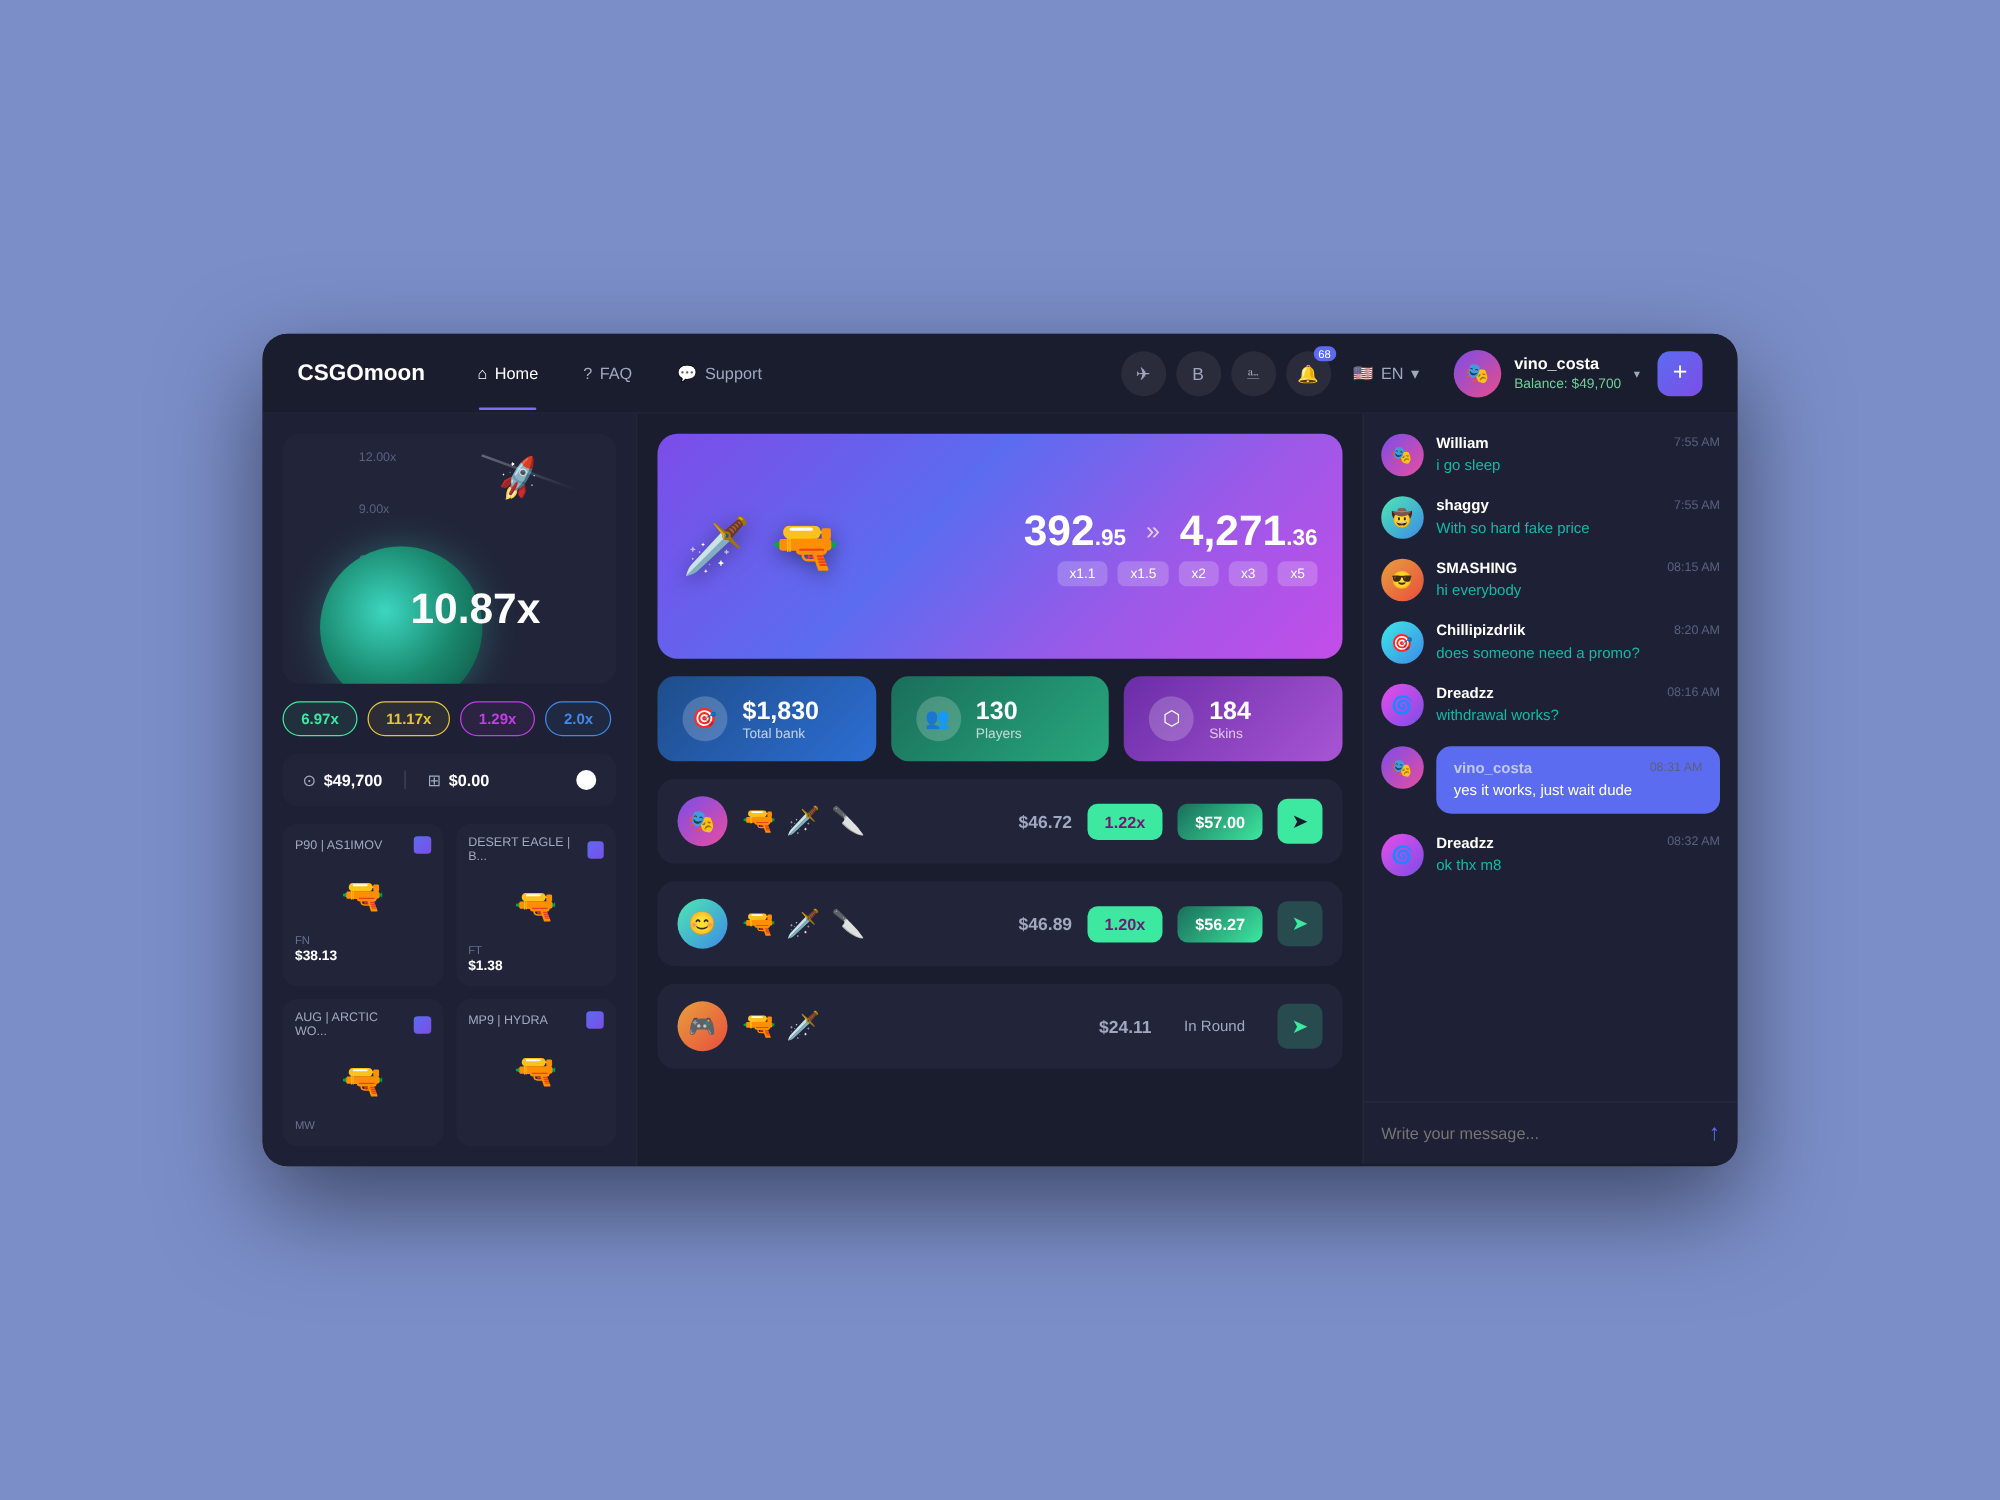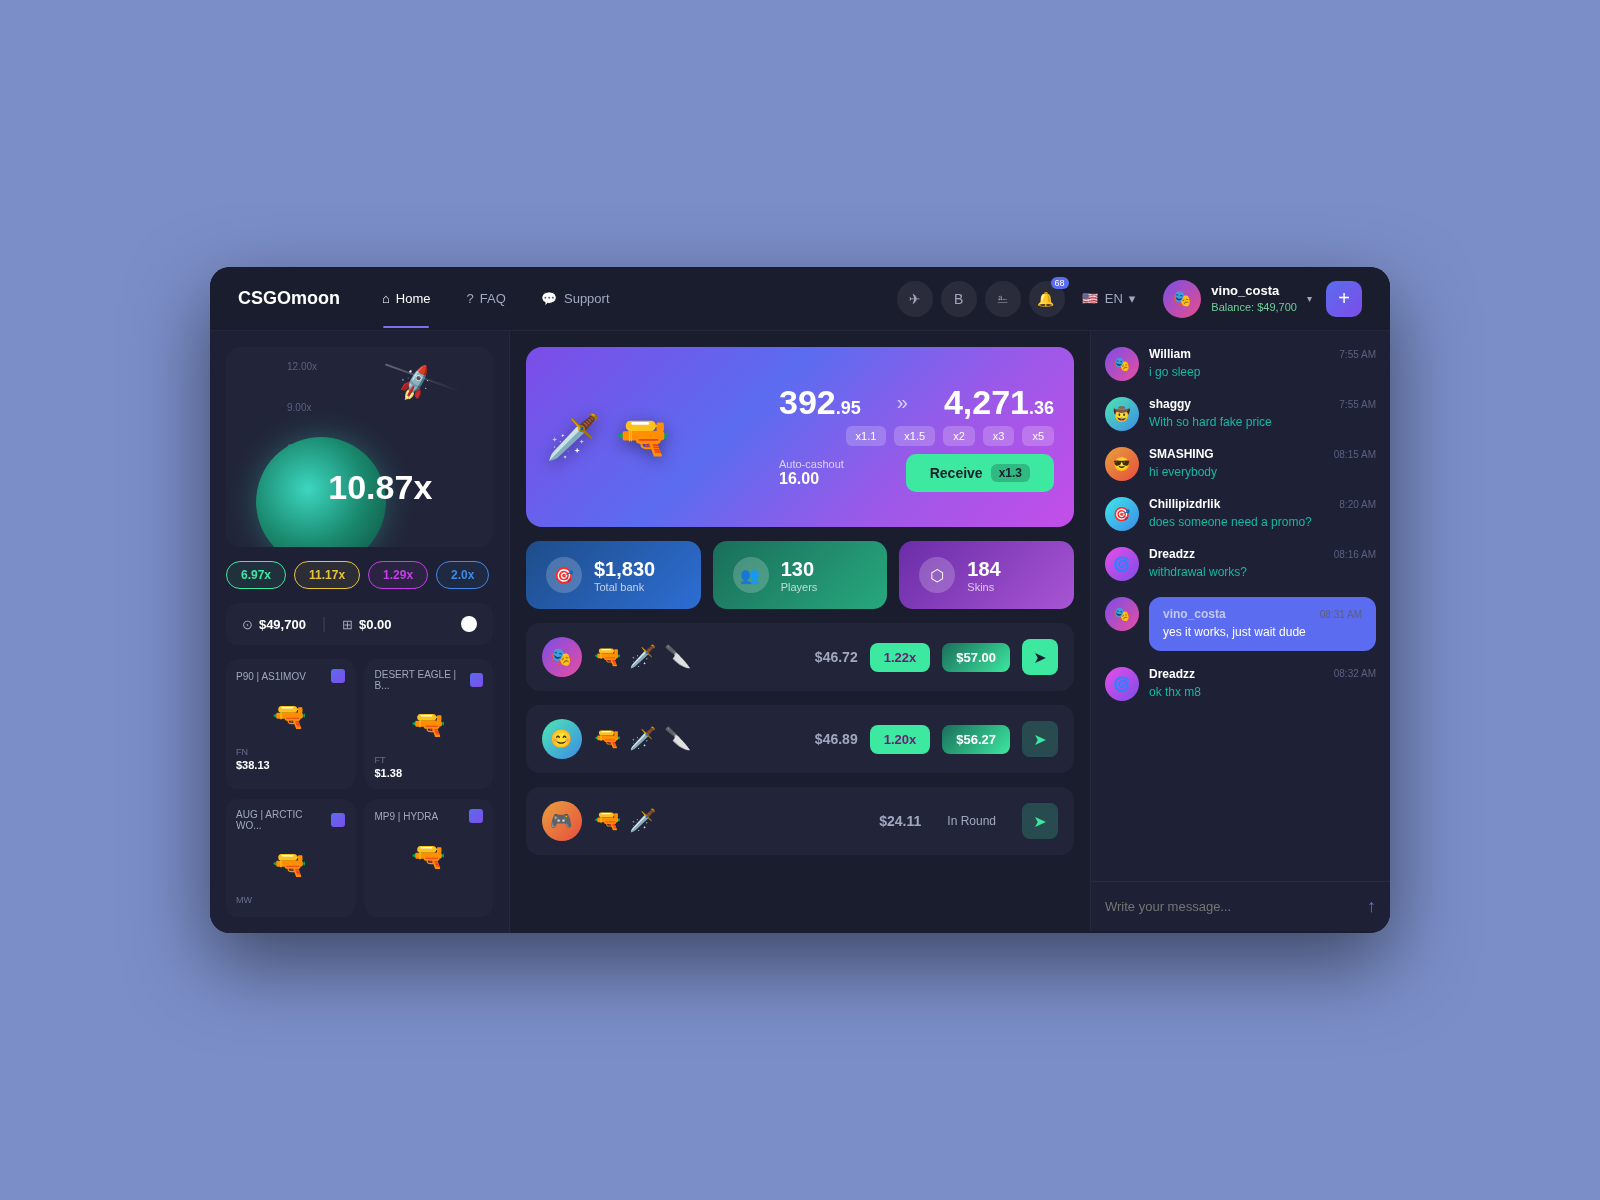--- a/index.html
+++ b/index.html
@@ -525,21 +525,21 @@
     .chat-send-btn {
       background: transparent;
       border: none;
       color: #5b6cf0;
       cursor: pointer;
       font-size: 18px;
     }
     .hero-values-row {
       display: flex;
       align-items: center;
-      gap: 24px;
+      gap: 4px;
     }
   </style>
 </head>
 <body>
 
 <div class="app-container">
 
   <nav class="navbar">
     <span class="nav-logo">CSGOmoon</span>
 
@@ -677,30 +677,20 @@
               <span>4,271</span><span style="font-size:18px;">.36</span>
             </span>
           </div>
           <div class="multiplier-row">
             <button class="mult-btn">x1.1</button>
             <button class="mult-btn">x1.5</button>
             <button class="mult-btn">x2</button>
             <button class="mult-btn">x3</button>
             <button class="mult-btn">x5</button>
           </div>
-          <div class="cashout-row">
-            <div>
-              <div class="cashout-label">Auto-cashout</div>
-              <div class="cashout-value">16.00</div>
-            </div>
-            <button class="receive-btn">
-              <span>Receive</span>
-              <span class="receive-mult">x1.3</span>
-            </button>
-          </div>
         </div>
       </div>
 
       <div class="stats-row">
         <div class="stat-card stat-card-bank">
           <div class="stat-icon">🎯</div>
           <div class="stat-info">
             <div class="stat-value">$1,830</div>
             <div class="stat-label">Total bank</div>
           </div>

